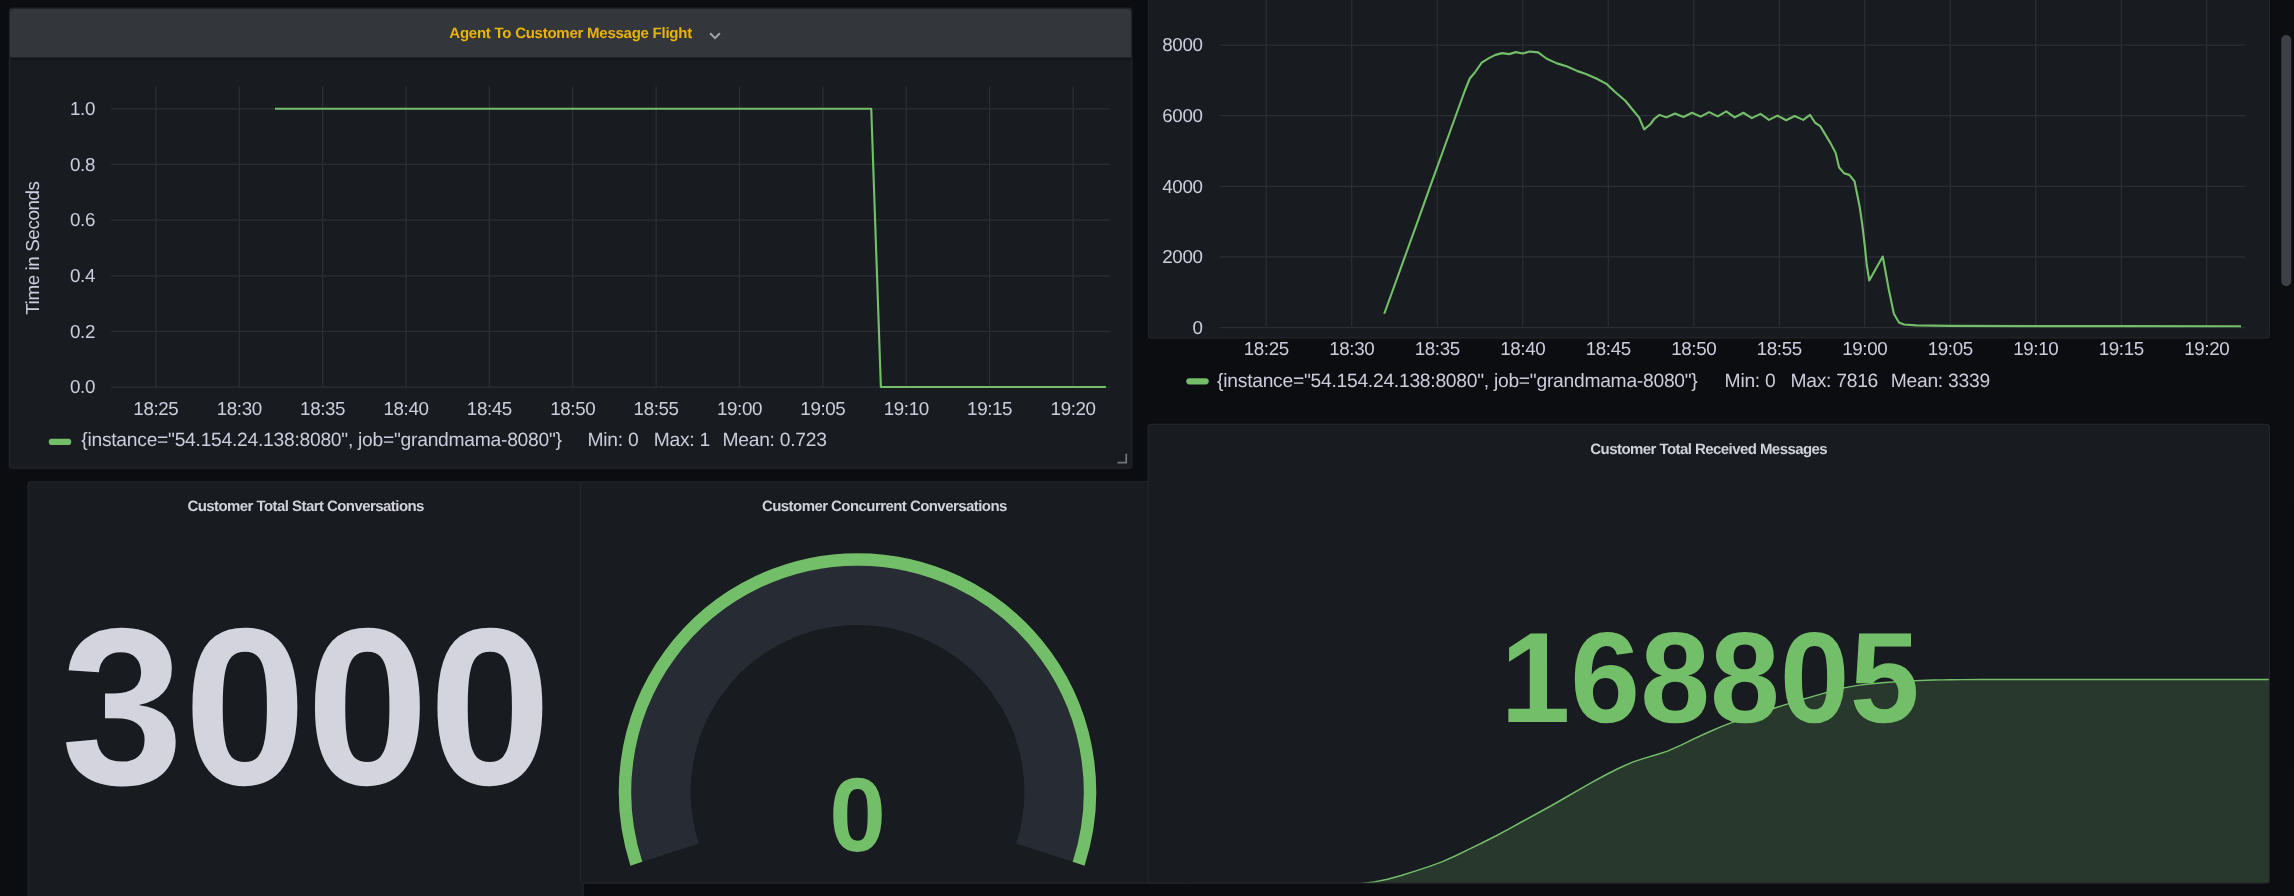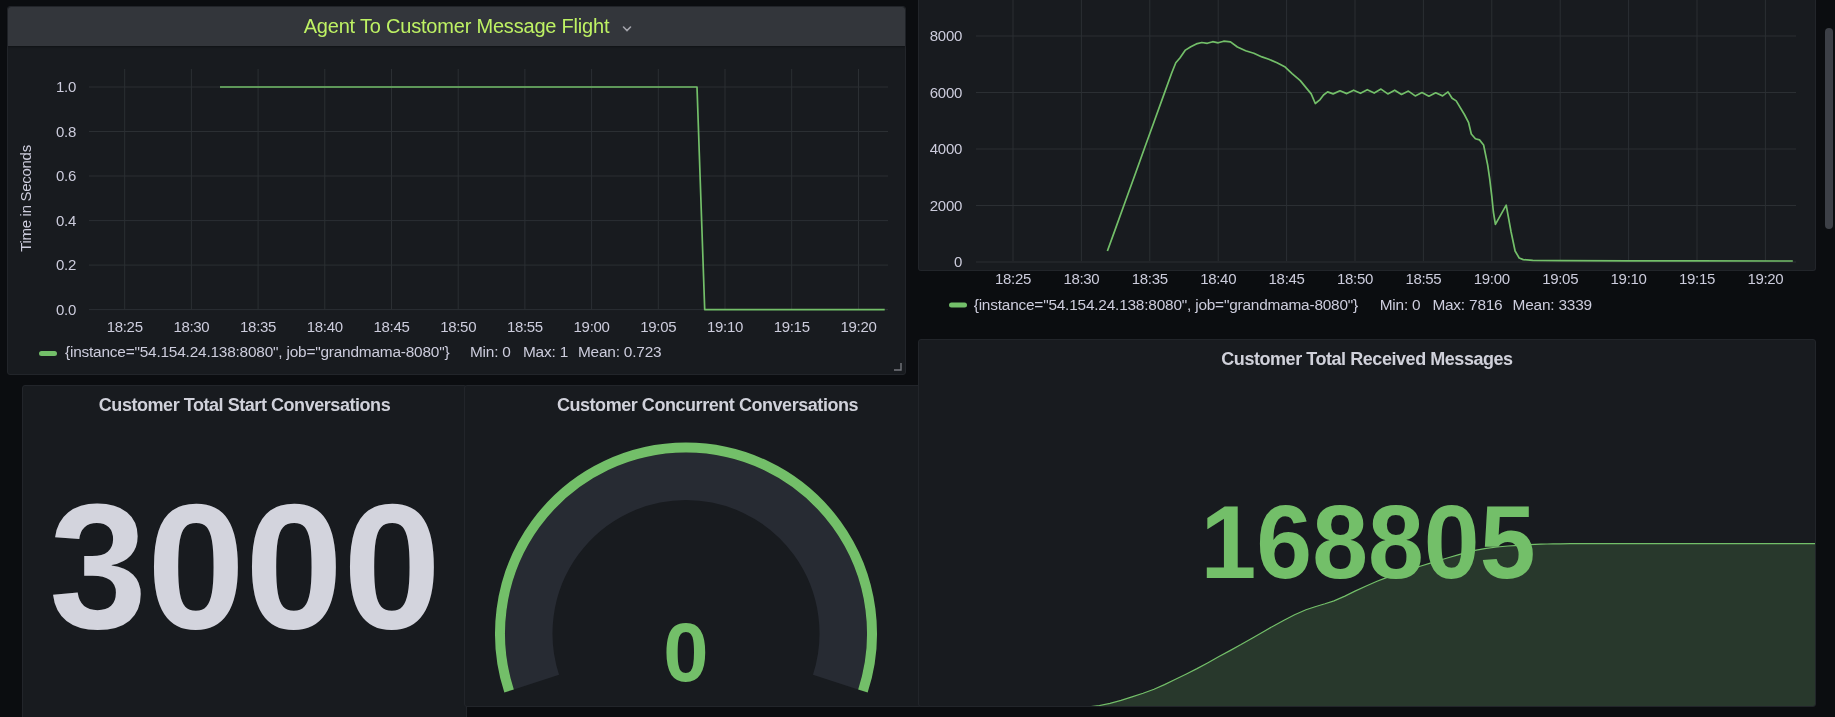--- a/index.html
+++ b/index.html
@@ -1,26 +1,26 @@
 <!DOCTYPE html>
 <html><head><meta charset="utf-8"><style>
 *{margin:0;padding:0;box-sizing:border-box}
 html,body{width:1835px;height:717px;background:#0b0d10;overflow:hidden;font-family:"Liberation Sans",sans-serif}
 .panel{position:absolute;background:#181b1f;border:1px solid #22252a;border-radius:3px}
-.ptitle{position:absolute;width:100%;text-align:center;font-weight:bold;font-size:18px;letter-spacing:-0.45px;color:#d0d1da;top:9px;line-height:21px}
+.ptitle{position:absolute;width:100%;text-align:center;font-weight:bold;font-size:12px;letter-spacing:-0.45px;color:#d0d1da;top:9px;line-height:21px}
 svg{position:absolute;left:0;top:0}
 text{font-family:"Liberation Sans",sans-serif;fill:#ccccdc}
 .axis{font-size:15px;letter-spacing:-0.3px}
 .leg{font-size:15.4px;letter-spacing:-0.2px}
 .bignum{position:absolute;font-weight:bold;line-height:1;transform:translate(-50%,-50%) scaleX(0.89)}
 </style></head><body>
 
 <div class="panel" style="left:7px;top:6px;width:899px;height:369px">
   <div style="position:absolute;left:0;top:0;width:100%;height:39px;background:#33363b;border-radius:3px 3px 0 0;text-align:center;box-shadow:0 1px 2px rgba(0,0,0,0.35)">
-    <span style="position:relative;display:inline-block;font-weight:normal;font-size:20px;color:#bef264;line-height:39px;letter-spacing:-0.2px">Agent To Customer Message Flight<svg style="position:absolute;left:auto;right:-25px;top:15px" width="14" height="14" viewBox="0 0 14 14">
+    <span style="position:relative;display:inline-block;font-weight:bold;font-size:12px;color:#eab308;line-height:39px;letter-spacing:-0.2px">Agent To Customer Message Flight<svg style="position:absolute;left:auto;right:-25px;top:15px" width="14" height="14" viewBox="0 0 14 14">
           <path d="M3.5 5 L7 8.5 L10.5 5" stroke="#a3a4ab" stroke-width="1.6" fill="none" stroke-linecap="round"></path>
         </svg></span>
   </div>
   <svg width="899" height="369" viewBox="0 0 899 369">
     <g stroke="#2b2f33" stroke-width="1">
       <path d="M116.7 62V302.6M183.4 62V302.6M250.1 62V302.6M316.8 62V302.6M383.5 62V302.6M450.2 62V302.6M516.9 62V302.6M583.6 62V302.6M650.3 62V302.6M717 62V302.6M783.7 62V302.6M850.5 62V302.6"></path>
       <path d="M81 80H880M81 124.5H880M81 169H880M81 213.6H880M81 258.1H880M81 302.6H880"></path>
     </g>
     <path d="M212 80 H689 L696.7 302.6 H876.7" fill="none" stroke="#73bf69" stroke-width="1.7" stroke-linejoin="round"></path>
     <g class="axis" text-anchor="end">

